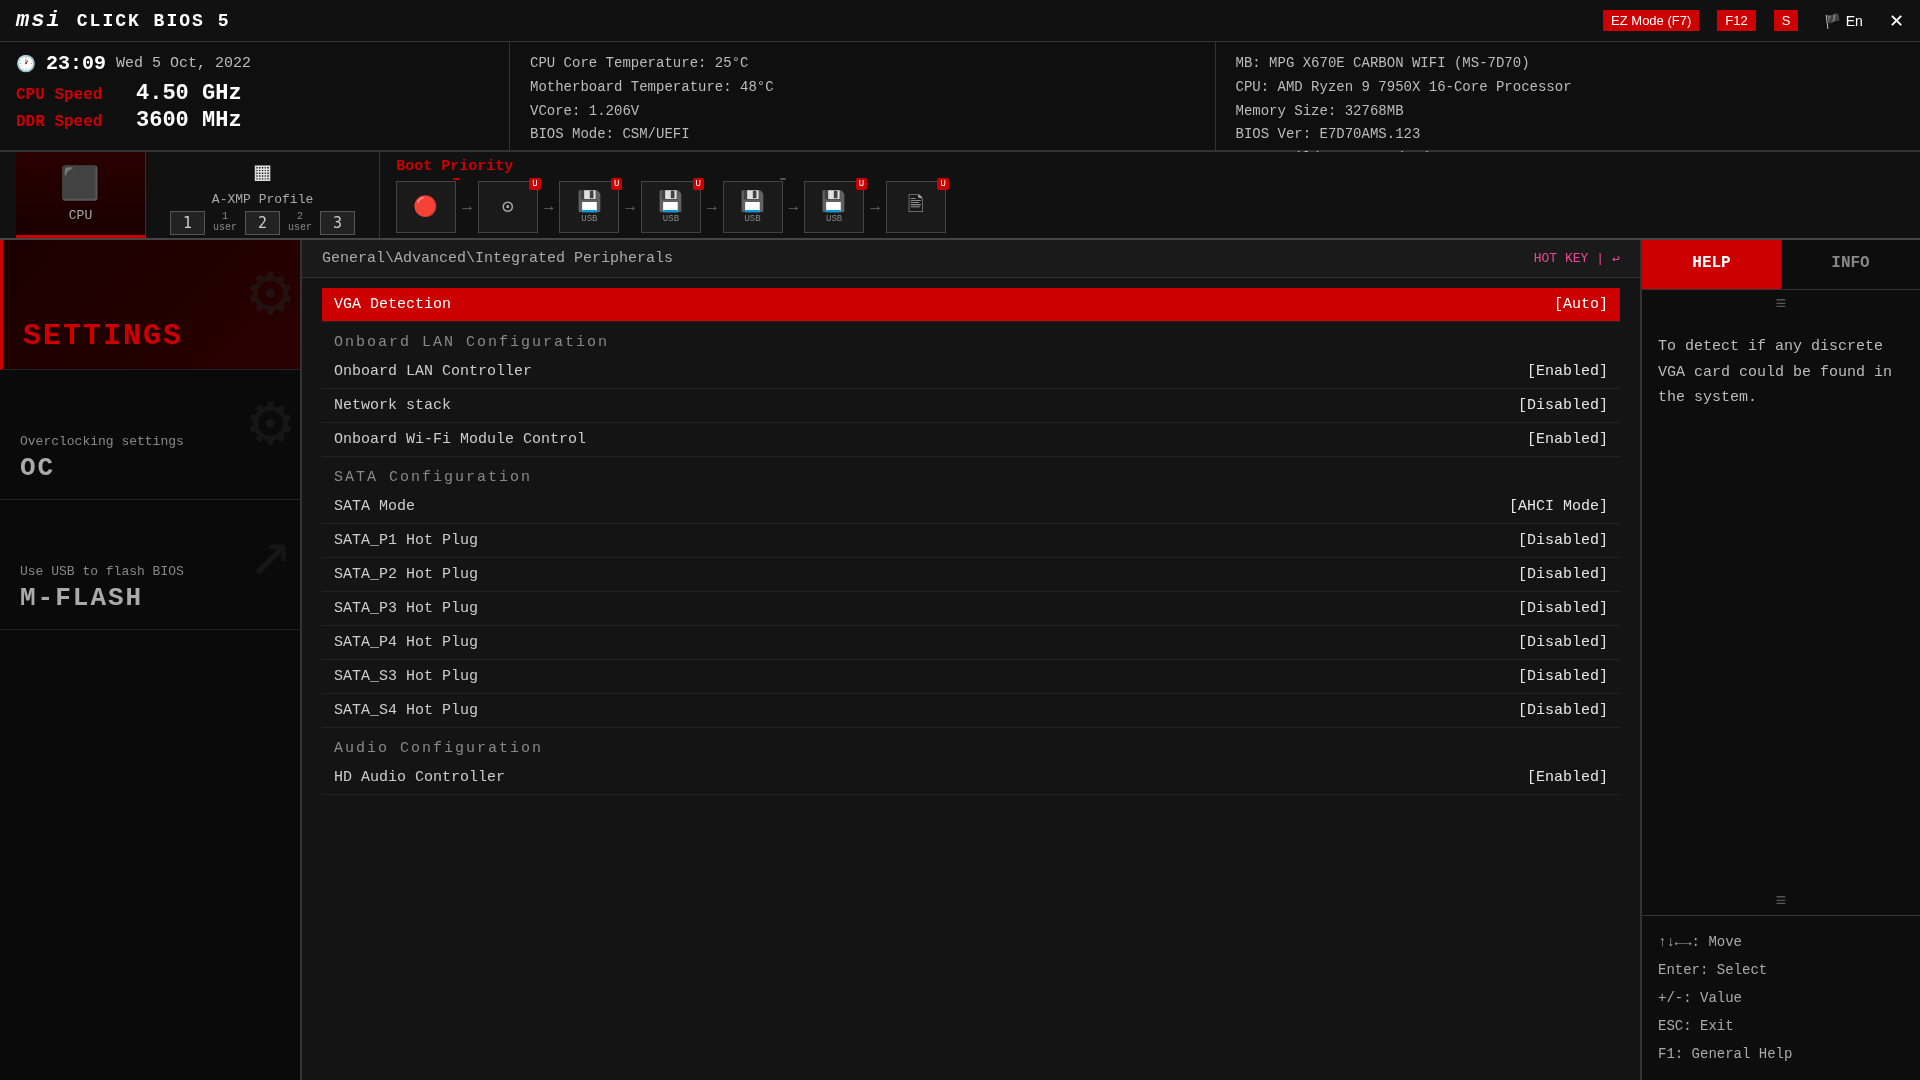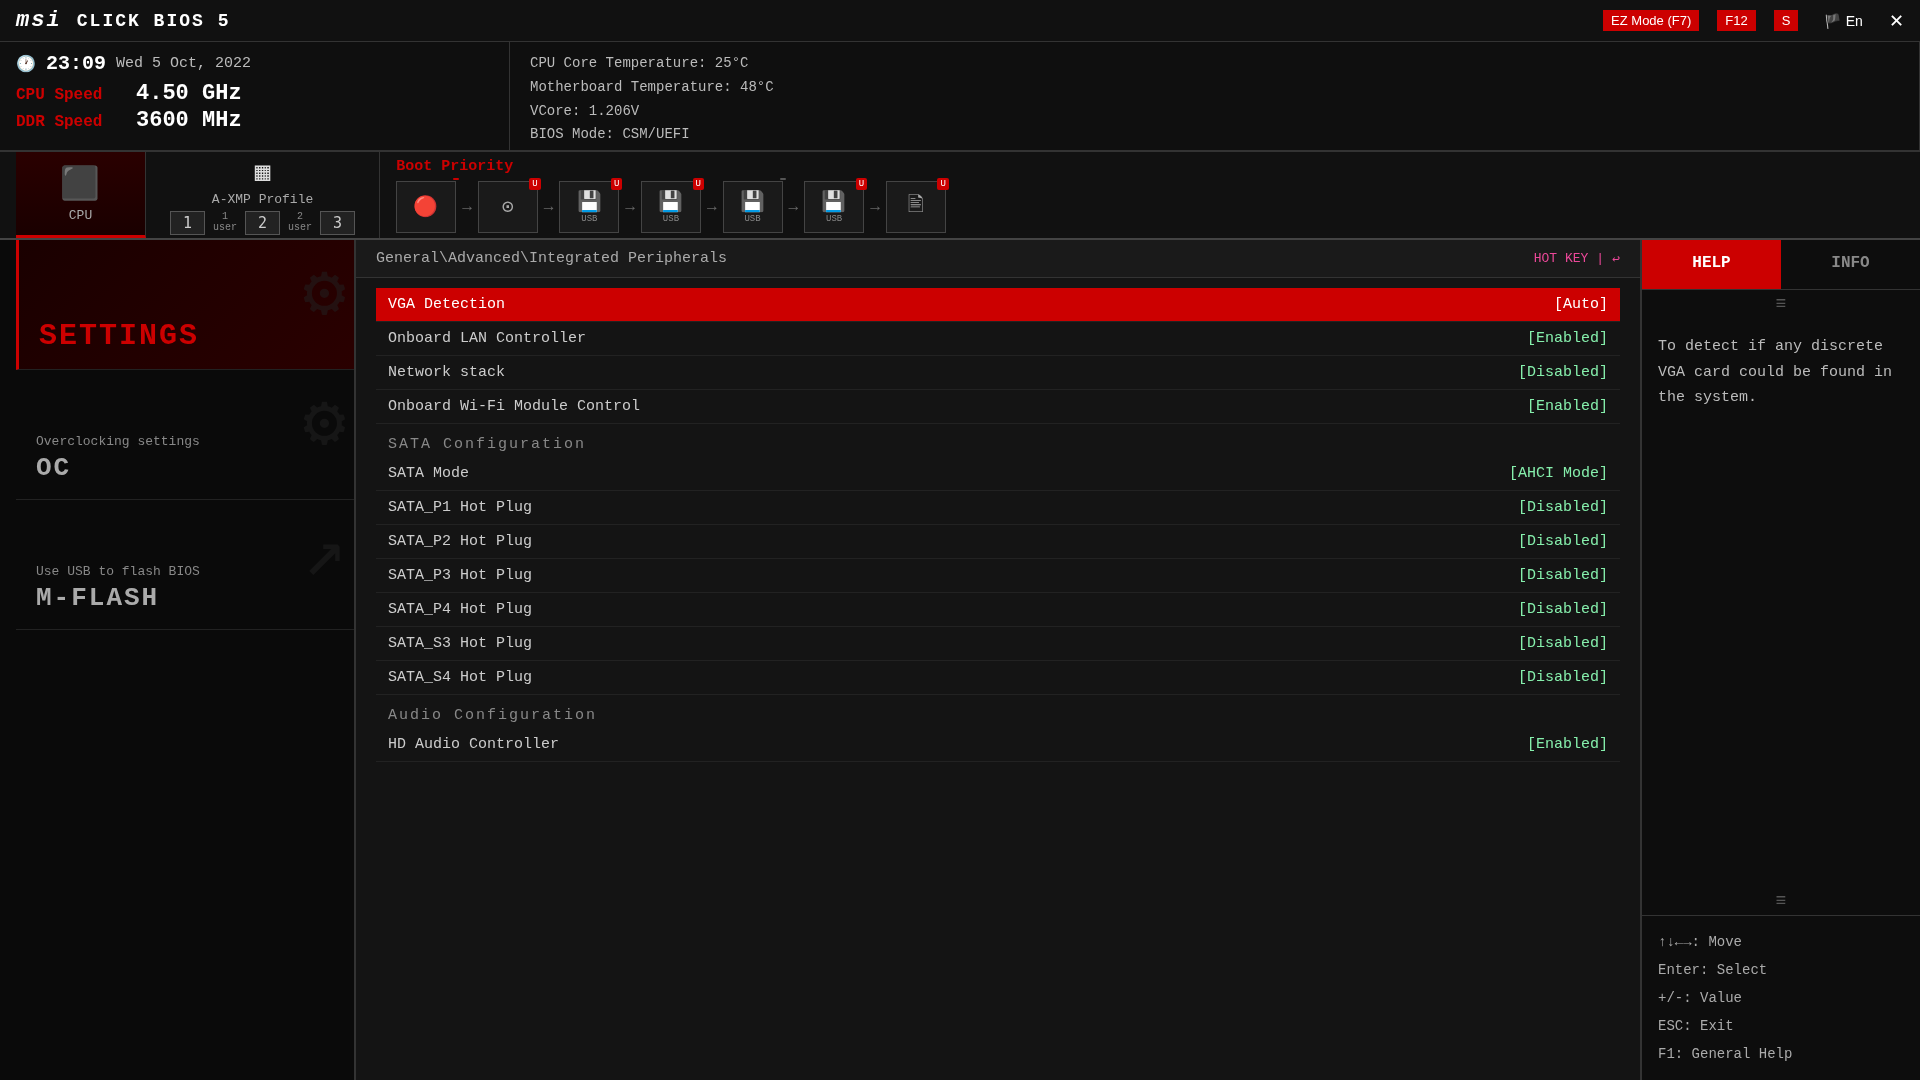--- a/index.html
+++ b/index.html
@@ -210,26 +210,25 @@
 
     
     #main-area {
       display: flex;
       height: calc(1080px - 42px - 110px - 88px);
       
     }
 
     
     #sidebar {
-      width: 356px;
+      width: 302px;
       background: #0a0a0a;
       border-right: 2px solid #333;
       display: flex;
       flex-direction: column;
-      padding-left: 16px;
     }
     .sidebar-item {
       padding: 16px 20px;
       border-bottom: 1px solid #222;
       cursor: pointer;
       position: relative;
       overflow: hidden;
       min-height: 130px;
       display: flex;
       flex-direction: column;
@@ -301,21 +300,21 @@
       font-size: 15px;
       cursor: pointer;
     }
     .settings-row.highlighted {
       background: #cc0000;
       color: #fff;
     }
     .settings-row.highlighted .row-value { color: #fff; }
     .row-name { color: #ccc; }
     .highlighted .row-name { color: #ffffff; }
-    .row-value { color: #86efac; }
+    .row-value { color: #e5e5e5; }
     .section-header {
       padding: 12px 12px 4px;
       font-size: 15px;
       color: #888;
       letter-spacing: 2px;
     }
 
     
     #right-panel {
       width: 280px;
@@ -411,20 +410,27 @@
         <span class="speed-value">3600 MHz</span>
       </div>
     </div>
   </div>
   <div id="info-center">
     <div>CPU Core Temperature: 25°C</div>
     <div>Motherboard Temperature: 48°C</div>
     <div>VCore: 1.206V</div>
     <div>BIOS Mode: CSM/UEFI</div>
   </div>
+  <div id="info-right">
+    <div>MB: MPG X670E CARBON WIFI (MS-7D70)</div>
+    <div>CPU: AMD Ryzen 9 7950X 16-Core Processor</div>
+    <div>Memory Size: 32768MB</div>
+    <div>BIOS Ver: E7D70AMS.123</div>
+    <div>BIOS Build Date: 09/26/2022</div>
+  </div>
 </div>
 
 <div id="profile-bar">
   <div class="profile-section active">
     <div class="profile-icon">⬛</div>
     <div class="profile-label">CPU</div>
   </div>
   <div class="axmp-section">
     <div class="axmp-icon">▦</div>
     <div class="axmp-label">A-XMP Profile</div>
@@ -515,20 +521,21 @@
         <span>|</span>
         <span style="cursor:pointer">↩</span>
       </div>
     </div>
     <div id="settings-list">
 
     <div class="settings-row highlighted">
           <span class="row-name">VGA Detection</span>
           <span class="row-value">[Auto]</span>
         </div>
+        <div class="section-header">Onboard LAN Configuration</div>
         <div class="settings-row">
           <span class="row-name">Onboard LAN Controller</span>
           <span class="row-value">[Enabled]</span>
         </div>
         <div class="settings-row">
           <span class="row-name">Network stack</span>
           <span class="row-value">[Disabled]</span>
         </div>
         <div class="settings-row">
           <span class="row-name">Onboard Wi-Fi Module Control</span>

